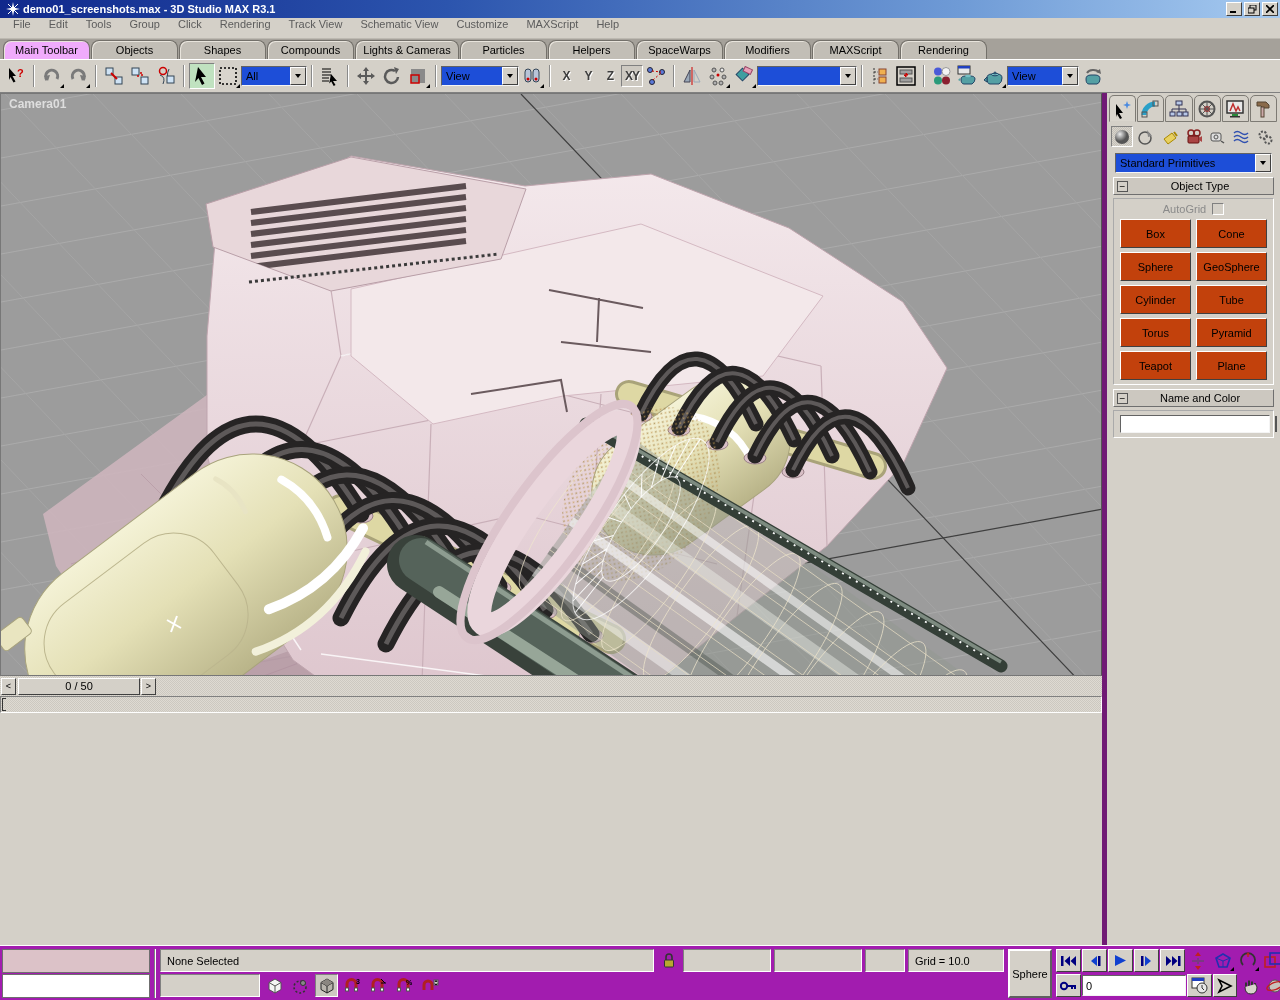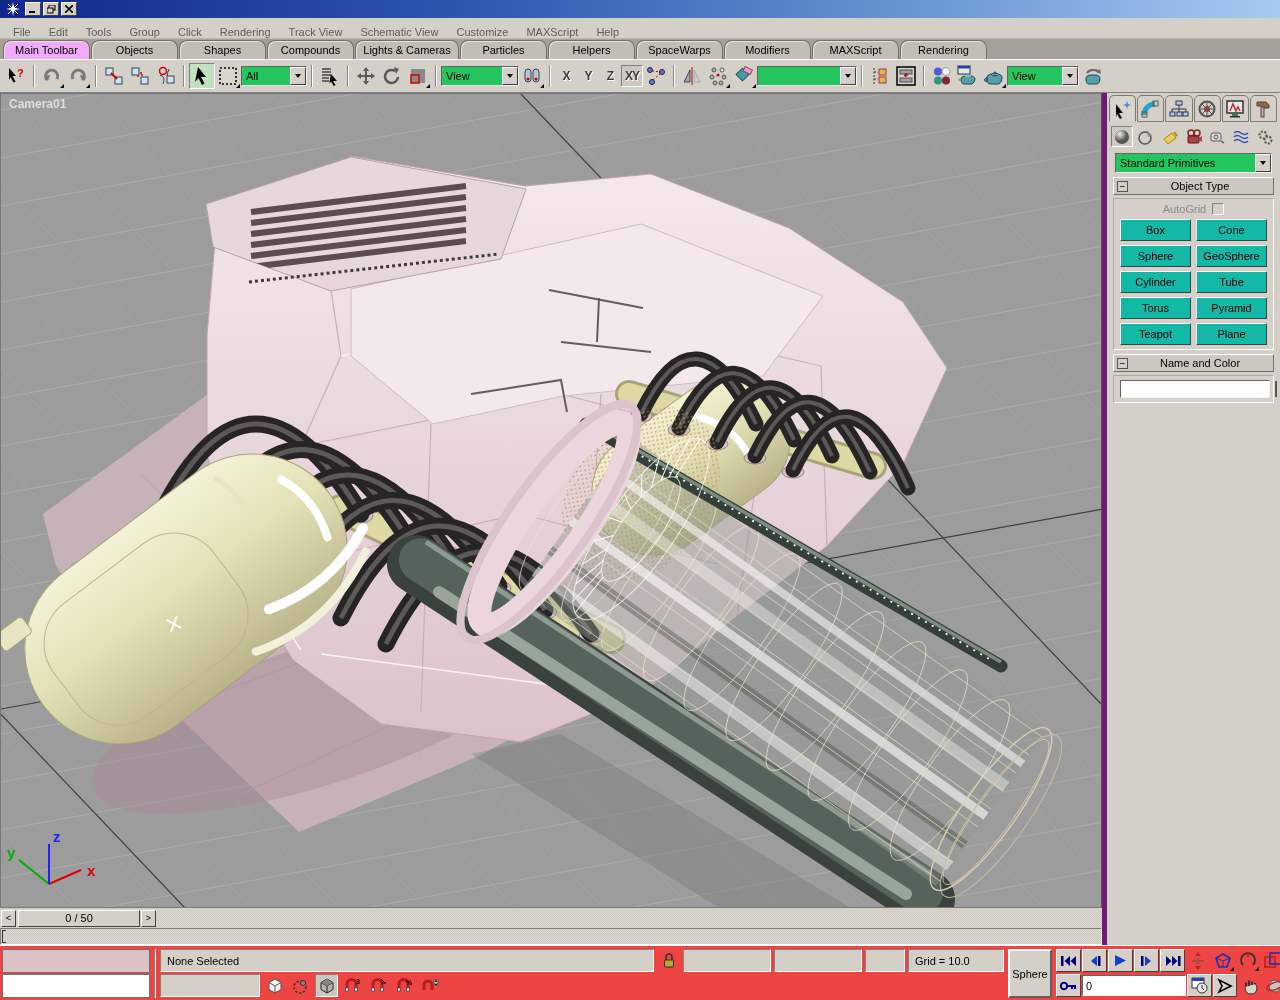--- a/index.html
+++ b/index.html
@@ -2,41 +2,41 @@
 <html><head>
 <meta charset="utf-8">
 <style>
 *{box-sizing:border-box;margin:0;padding:0;font-family:"Liberation Sans",sans-serif}
 body{width:1280px;height:1000px;background:#d4d0c8;overflow:hidden;font-size:11px;color:#000}
 
 .titlebar{height:18px;background:linear-gradient(90deg,#10288c 0%,#2c55ae 35%,#6f9bd6 75%,#a6caf0 100%);display:flex;align-items:center;padding:0 2px;color:#fff;font-weight:bold;font-size:11px}
 .sysicon{width:15px;height:15px;margin:0 3px;display:flex;align-items:center;justify-content:center}
 .title-text{flex:1;white-space:nowrap;overflow:hidden}
 .winbtn{width:16px;height:14px;margin-left:2px;background:#d4d0c8;border:1px solid;border-color:#fff #404040 #404040 #fff;display:flex;align-items:center;justify-content:center;color:#000;font-size:9px;font-weight:bold;line-height:1}
-.menubar{height:20px;display:flex;align-items:flex-end;padding:0 4px;background:#d4d0c8;color:#5c5c5c}
+.menubar{height:20px;display:flex;align-items:flex-start;padding:0 4px;background:#d4d0c8;color:#5c5c5c}
 .menu-item{padding:0 9px;cursor:default}
 .tabbar{height:21px;background:#a5a19a;display:flex;align-items:flex-end;padding:2px 3px 0;border-top:1px solid #bdb9b1}
 .tab{height:19px;width:87px;background:#c2beb6;border:1px solid #73706a;border-bottom:none;border-radius:8px 8px 0 0;margin-right:1px;display:flex;align-items:center;justify-content:center;font-size:11px;white-space:nowrap;box-shadow:inset 1px 1px 0 #e8e4dc}
 .tab.active{background:#f0abfc;z-index:2}
 
 .toolbar{height:34px;display:flex;align-items:center;padding:0 3px;background:#d4d0c8;border-top:1px solid #fff;border-bottom:1px solid #808080}
 .tbtn{width:26px;height:26px;display:flex;align-items:center;justify-content:center;position:relative;flex:0 0 auto}
 .tbtn.active{background:#c0e2c0;border:1px solid;border-color:#808080 #fff #fff #808080}
 .flyout::after{content:"";position:absolute;right:1px;bottom:1px;border-left:4px solid transparent;border-bottom:4px solid #000}
 .sep{width:0;height:22px;border-left:1px solid #8a8a8a;border-right:1px solid #fff;margin:0 4px;flex:0 0 auto}
-.win-select{height:20px;background:#22c55e;border:1px solid;border-color:#636363 #f4f4f4 #f4f4f4 #636363;display:flex;align-items:center;flex:0 0 auto}
+.win-select{height:20px;background:#1d4ed8;border:1px solid;border-color:#636363 #f4f4f4 #f4f4f4 #636363;display:flex;align-items:center;flex:0 0 auto}
 .win-select .txt{padding:0 4px;flex:1;font-size:11px;white-space:nowrap;overflow:hidden}
 .dropbtn{width:16px;height:100%;background:#d4d0c8;border:1px solid;border-color:#fff #404040 #404040 #fff;display:flex;align-items:center;justify-content:center}
 .arrow-dn{width:0;height:0;border:3px solid transparent;border-top:4px solid #000;margin-top:3px}
 .axisbtn{width:22px;height:22px;display:flex;align-items:center;justify-content:center;font-weight:bold;color:#3d3d3d;font-size:12px;letter-spacing:-1px;flex:0 0 auto;text-shadow:1px 1px 0 #fff}
 .axisbtn.pressed{background:#cdc9c1;border:1px solid;border-color:#808080 #fff #fff #808080}
 
 .workspace{display:flex;height:852px}
 .viewcol{width:1102px;display:flex;flex-direction:column}
-.viewport{position:relative;height:815px;background:#b91c1c;border:1px solid #777;border-right:1px solid #555;overflow:hidden}
+.viewport{position:relative;height:583px;background:#b91c1c;border:1px solid #777;border-right:1px solid #555;overflow:hidden}
 .vplabel{position:absolute;top:3px;left:8px;color:#dedede;font-weight:bold;font-size:12px;z-index:5}
 .stipple{background-image:repeating-conic-gradient(#dedad2 0 25%,#ccc8c0 0 50%);background-size:2px 2px}
 .timeslider{height:20px;display:flex;align-items:center;padding:1px}
 .ts-arrow{width:15px;height:17px;background:#d4d0c8;border:1px solid;border-color:#fff #404040 #404040 #fff;display:flex;align-items:center;justify-content:center;font-size:9px}
 .ts-thumb{width:122px;height:17px;margin-left:2px;margin-right:1px;background:#d4d0c8;border:1px solid;border-color:#fff #404040 #404040 #fff;display:flex;align-items:center;justify-content:center}
 .trackbar{height:17px;border:1px solid;border-color:#808080 #fff #fff #808080;position:relative}
 .tb-mark{position:absolute;left:1px;top:1px;bottom:1px;width:4px;border:1px solid #333;border-right:none}
 
 .cmdpanel{width:178px;background:#d4d0c8;border-left:5px solid #701a75;padding-top:2px}
 .cp-tabs{display:flex;padding:0 2px;height:27px}
@@ -46,26 +46,26 @@
 .cat-btn{width:22px;height:21px;display:flex;align-items:center;justify-content:center}
 .cat-btn.pressed{border:1px solid;border-color:#808080 #fff #fff #808080;background-image:repeating-conic-gradient(#d8d4cc 0 25%,#c4c0b8 0 50%);background-size:2px 2px}
 .cp-drop{margin:4px 8px}
 .rollout-h{height:18px;margin:4px 6px 0;background:#ccc8c0;border:1px solid;border-color:#fff #6f6f6f #6f6f6f #fff;display:flex;align-items:center;padding:0 3px}
 .minusbox{width:11px;height:11px;border:1px solid #555;background:#d4d0c8;display:flex;align-items:center;justify-content:center;font-size:10px;line-height:9px;margin-right:2px}
 .rollout-h .rtitle{flex:1;text-align:center;font-size:11px}
 .rollout-body{margin:3px 6px;border:1px solid;border-color:#aaa #fff #fff #aaa;padding:4px 6px}
 .autogrid-row{display:flex;align-items:center;justify-content:center;gap:6px;color:#8a8a8a;margin-bottom:4px}
 .checkbox{width:12px;height:12px;background:#d4d0c8;border:1px solid;border-color:#808080 #fff #fff #808080}
 .objgrid{display:grid;grid-template-columns:1fr 1fr;gap:4px 5px}
-.obj-btn{height:22px;background:#14b8a6;border:1px solid;border-color:#fff #404040 #404040 #fff;box-shadow:1px 1px 0 #808080 inset? ;display:flex;align-items:center;justify-content:center;font-size:11px}
+.obj-btn{height:29px;background:#c2410c;border:1px solid;border-color:#fff #404040 #404040 #fff;box-shadow:1px 1px 0 #808080 inset? ;display:flex;align-items:center;justify-content:center;font-size:11px}
 .namerow{display:flex;align-items:center;gap:5px}
 .namefield{flex:1;height:18px;border:1px solid;border-color:#636363 #f4f4f4 #f4f4f4 #636363;background:#fff;font-size:11px;padding:0 3px}
 .swatch{width:16px;height:16px;border:1px solid #555}
 
-.statusbar{height:55px;display:flex;padding:3px 2px 2px;gap:4px;border-top:1px solid #fff;background:#ef4444}
+.statusbar{height:55px;display:flex;padding:3px 2px 2px;gap:4px;border-top:1px solid #fff;background:#a21caf}
 .listener{width:148px;display:flex;flex-direction:column;gap:1px}
 .lst-pink{flex:1;border:1px solid #6f6f6f;background:#dcc2c8}
 .lst-white{flex:1;border:1px solid #6f6f6f;background:#fff}
 .vdiv{width:0;border-left:1px solid #808080;border-right:1px solid #fff}
 .statcenter{flex:1;display:flex;flex-direction:column;gap:2px}
 .srow{display:flex;gap:3px;height:23px}
 .sunken{border:1px solid;border-color:#808080 #fff #fff #808080;display:flex;align-items:center;padding:0 6px;background:#d4d0c8;overflow:hidden;white-space:nowrap}
 .sbtn{width:23px;height:23px;display:flex;align-items:center;justify-content:center;flex:0 0 auto}
 .sbtn.pressed{border:1px solid;border-color:#808080 #fff #fff #808080;background:#cdc9c1}
 .animate-btn{width:44px;background:#d4d0c8;border:2px solid;border-color:#fff #5f5f5f #5f5f5f #fff;display:flex;align-items:center;justify-content:center;font-size:11px}
@@ -80,20 +80,21 @@
 </head>
 <body>
 
 <div class="titlebar">
   <span class="sysicon">
     <svg class="ic" width="14" height="14" viewBox="0 0 14 14">
         <path d="M7 0L8.2 5.8L14 7L8.2 8.2L7 14L5.8 8.2L0 7L5.8 5.8Z" fill="#fff"></path>
         <path d="M2 2L7 7L12 2M2 12L7 7L12 12" stroke="#fff" stroke-width="1" fill="none"></path>
       </svg>
   </span>
+  <span class="title-text">demo01_screenshots.max - 3D Studio MAX R3.1</span>
   <span class="winbtn">
       <svg class="ic" width="8" height="8" viewBox="0 0 8 8">
         <rect x="0" y="6" width="6" height="2" fill="#000"></rect>
       </svg>
     </span>
   <span class="winbtn">
       <svg class="ic" width="9" height="9" viewBox="0 0 9 9">
         <rect x="2" y="0" width="6" height="5" fill="none" stroke="#000"></rect>
         <rect x="0" y="3" width="6" height="5" fill="#d4d0c8" stroke="#000"></rect>
       </svg>

